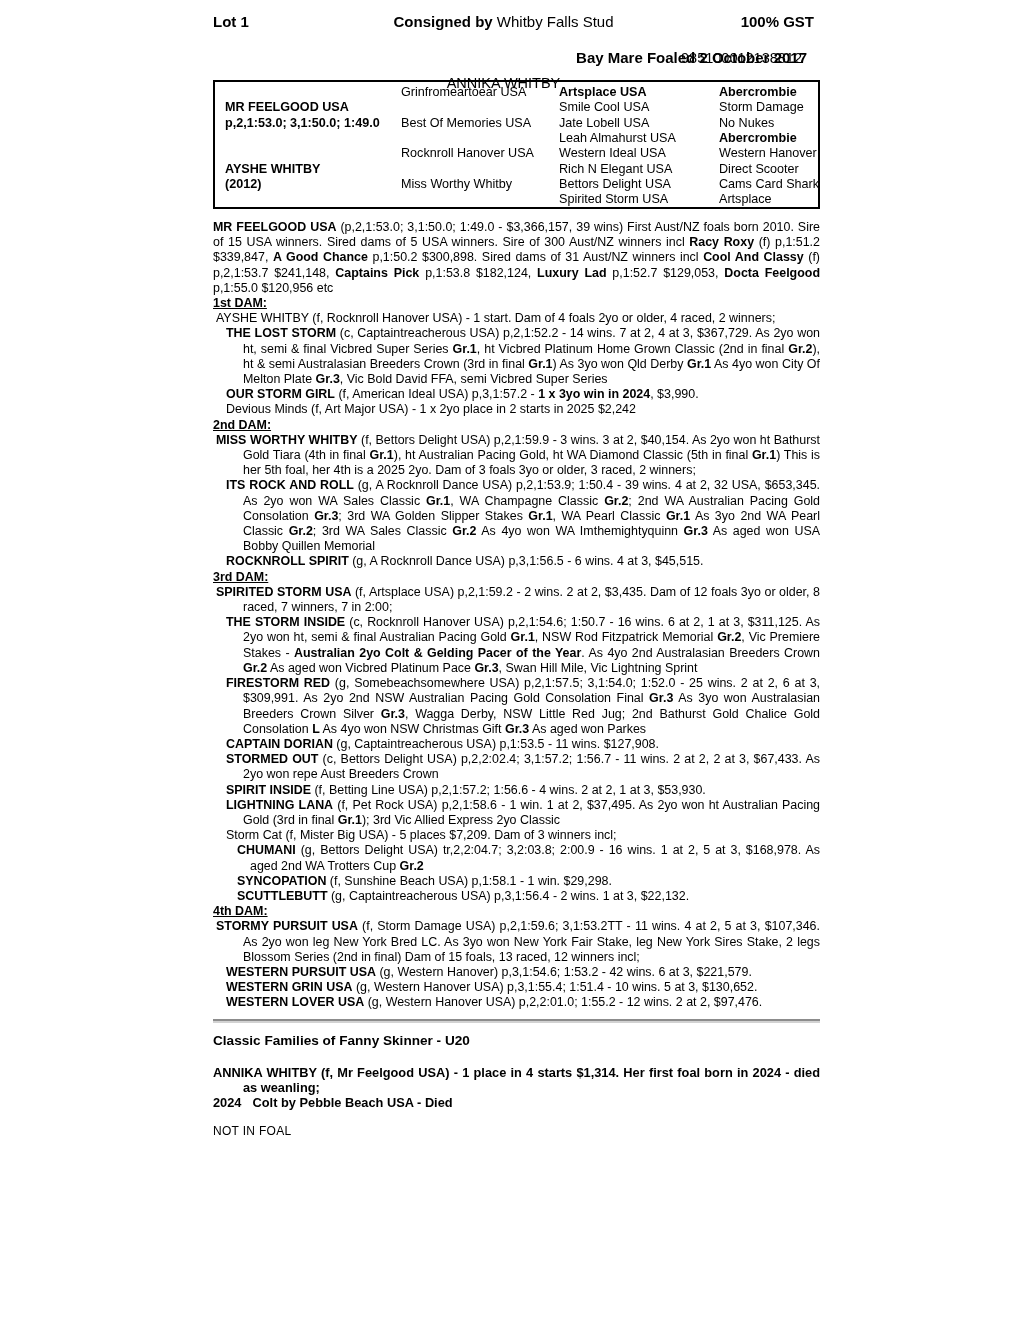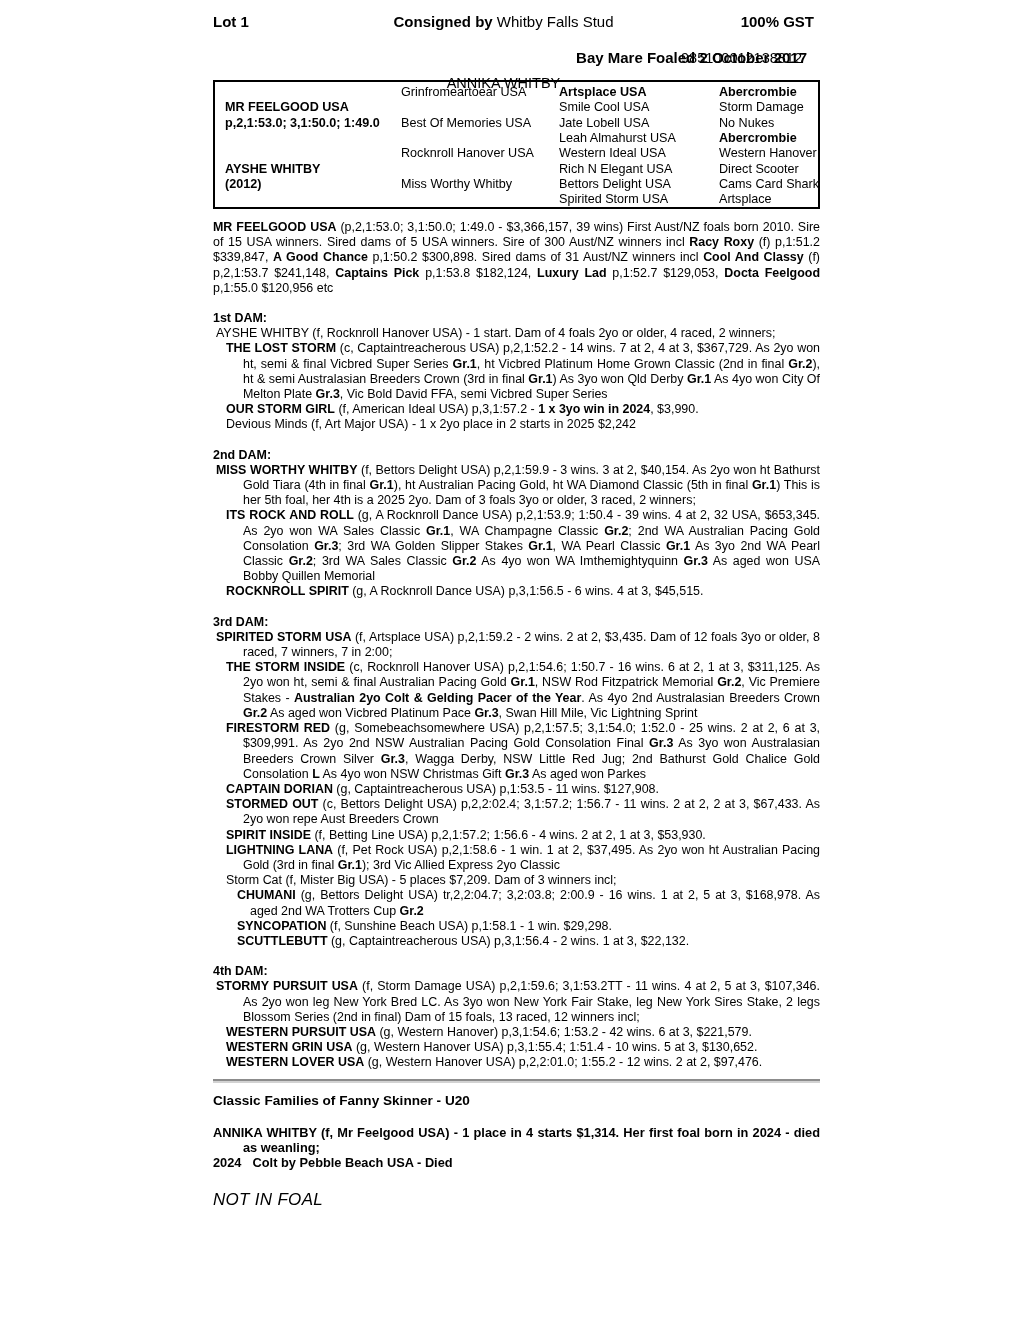--- a/index.html
+++ b/index.html
@@ -24,33 +24,33 @@
   .ped span{position:absolute;white-space:nowrap;line-height:15.3px;}
   .ped .b{font-weight:bold;}
   .c1{left:10px;} .c2{left:186px;} .c3{left:344px;} .c4{left:504px;}
   .r0{top:3px;} .r1{top:18.3px;} .r2{top:33.6px;} .r3{top:48.9px;}
   .r4{top:64.2px;} .r5{top:79.5px;} .r6{top:94.8px;text-align:center;} .r7{top:110.1px;}
 
   
   .btxt{font-size:12.45px;line-height:15.2px;}
   .btxt div{text-align:justify;}
   .sire-para{margin-top:11px;}
-  .dam-h{font-weight:bold;margin-top:15px;text-align:right;}
+  .dam-h{font-weight:bold;margin-top:0;text-align:right;text-decoration:underline;}
   .lv0{padding-left:30px;text-indent:-27px;}
   .lv1{padding-left:30px;text-indent:-17px;}
   .lv2{padding-left:37px;text-indent:-13px;}
 
   
   .rule{margin-top:8px;height:2px;background:#8c8c8c;box-shadow:0 2px 0 0 #d2d2d2;}
   .family{margin-top:12px;font-weight:bold;font-size:13.6px;}
   .produce{margin-top:17px;font-weight:bold;font-size:12.8px;line-height:15.4px;
            padding-left:30px;text-indent:-30px;text-align:justify;}
   .yearrow{font-weight:bold;font-size:12.8px;}
   .yearrow .yr{display:inline-block;width:36px;}
-  .status{margin-top:20px;font-size:17px;letter-spacing:0.3px;font-style:italic;}
+  .status{margin-top:14px;font-size:12px;letter-spacing:0.3px;}
 </style>
 </head>
 <body>
 
 <div class="page">
 
   <div class="hdr">
     <div class="lot">Lot 1</div>
     <div class="consign">
       <b>Consigned by</b>

